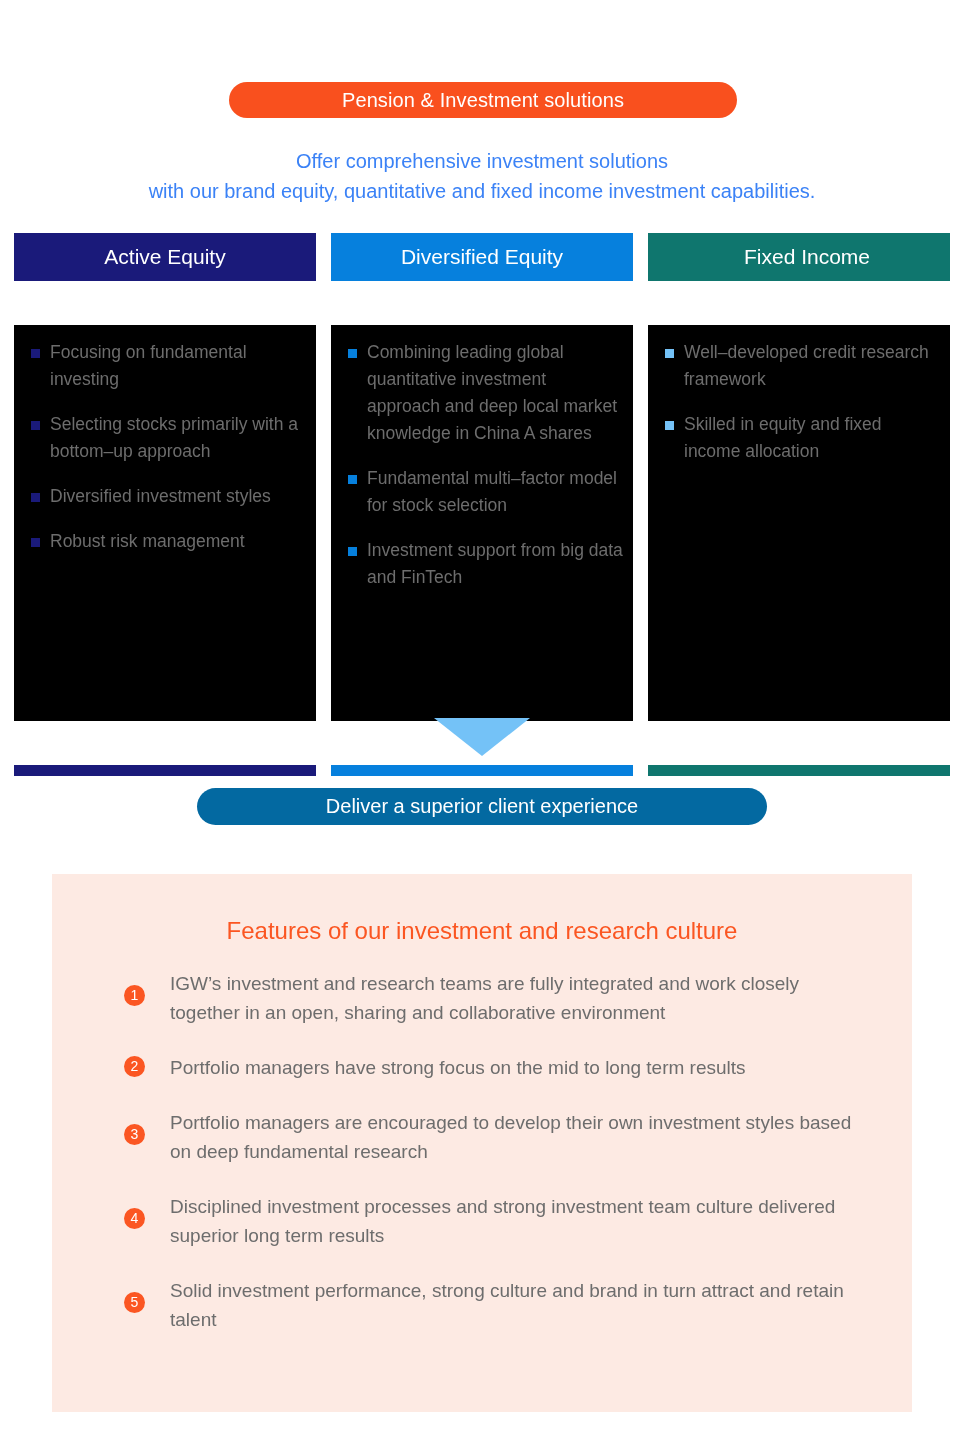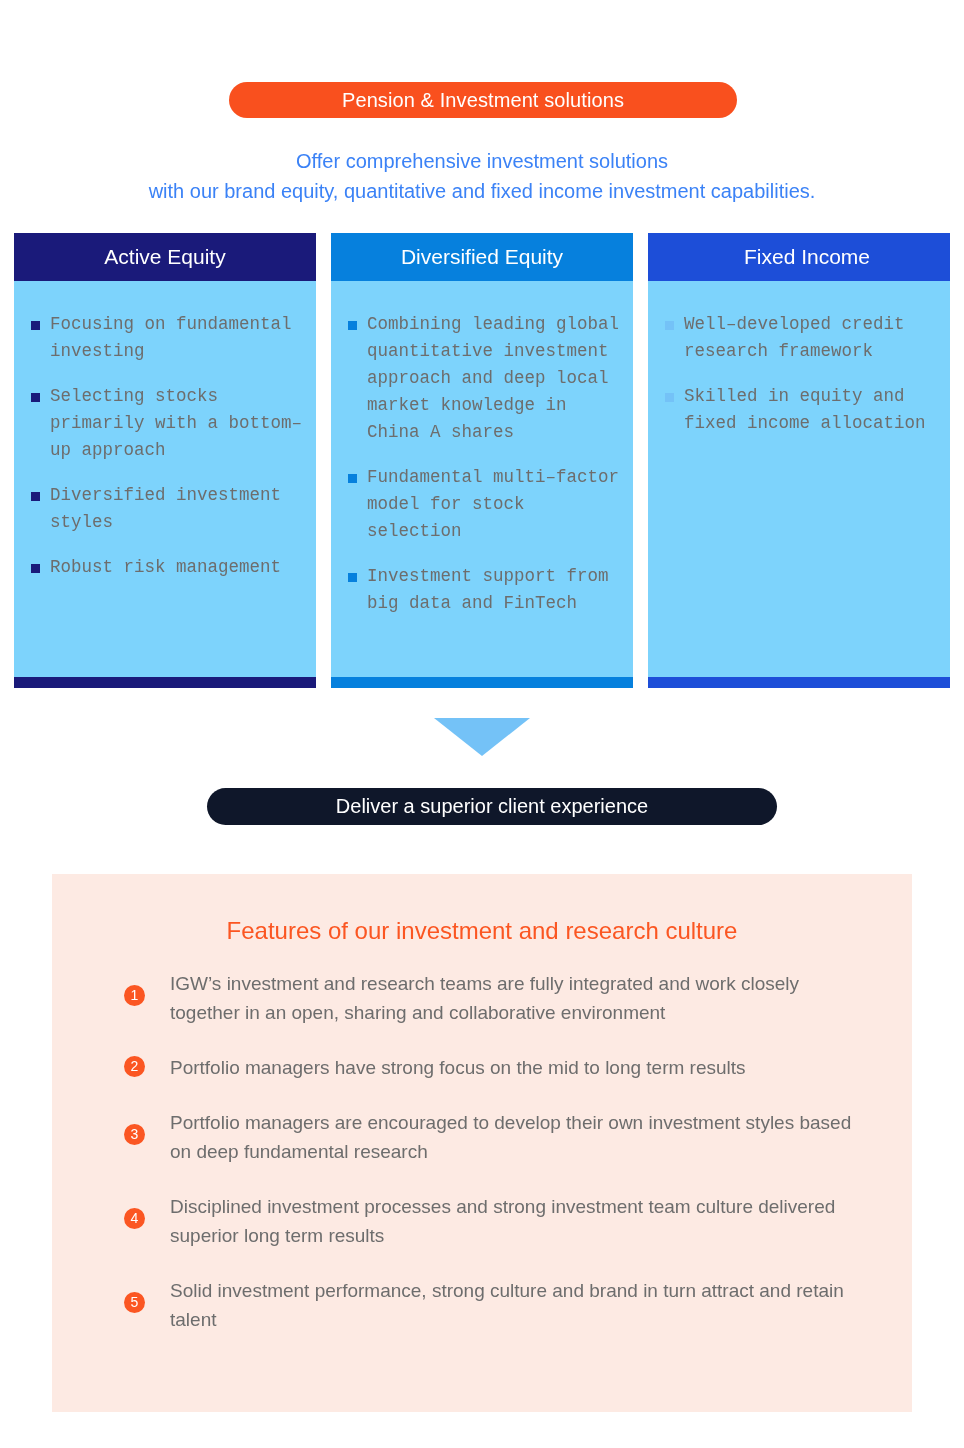--- a/index.html
+++ b/index.html
@@ -51,43 +51,43 @@
     left: 14px;
     top: 233px;
     width: 936px;
     display: flex;
     gap: 15px;
   }
   .col {
     width: 302px;
     display: flex;
     flex-direction: column;
+    gap: 44px;
   }
   .col-head {
     height: 48px;
     line-height: 48px;
     text-align: center;
     color: #ffffff;
     font-size: 21px;
   }
   .col-body {
-    background: #7dd3fc;
+    background: #000000;
     flex: 1 0 auto;
     height: 396px;
-    padding: 30px 10px 10px 10px;
+    padding: 14px 10px 10px 10px;
     box-sizing: border-box;
-    font-family: Liberation Mono, monospace;
   }
   .col-foot {
     height: 11px;
   }
 
   .col-1 .col-head, .col-1 .col-foot { background: #1a1a7a; }
   .col-2 .col-head, .col-2 .col-foot { background: #0680dd; }
-  .col-3 .col-head, .col-3 .col-foot { background: #1d4ed8; padding-left: 16px; }
+  .col-3 .col-head, .col-3 .col-foot { background: #0f766e; padding-left: 16px; }
 
   .bullet-list {
     list-style: none;
     margin: 0;
     padding: 0;
   }
   .bullet-list li {
     position: relative;
     padding-left: 26px;
     margin-bottom: 18px;
@@ -116,25 +116,25 @@
     width: 0;
     height: 0;
     border-left: 48px solid transparent;
     border-right: 48px solid transparent;
     border-top: 38px solid #74c2f7;
   }
 
   
   .deliver-pill {
     position: absolute;
-    left: 207px;
+    left: 197px;
     top: 788px;
     width: 570px;
     height: 37px;
-    background: #0f172a;
+    background: #0369a1;
     border-radius: 19px;
     color: #ffffff;
     font-size: 20px;
     line-height: 37px;
     text-align: center;
   }
 
   
   .features {
     position: absolute;

